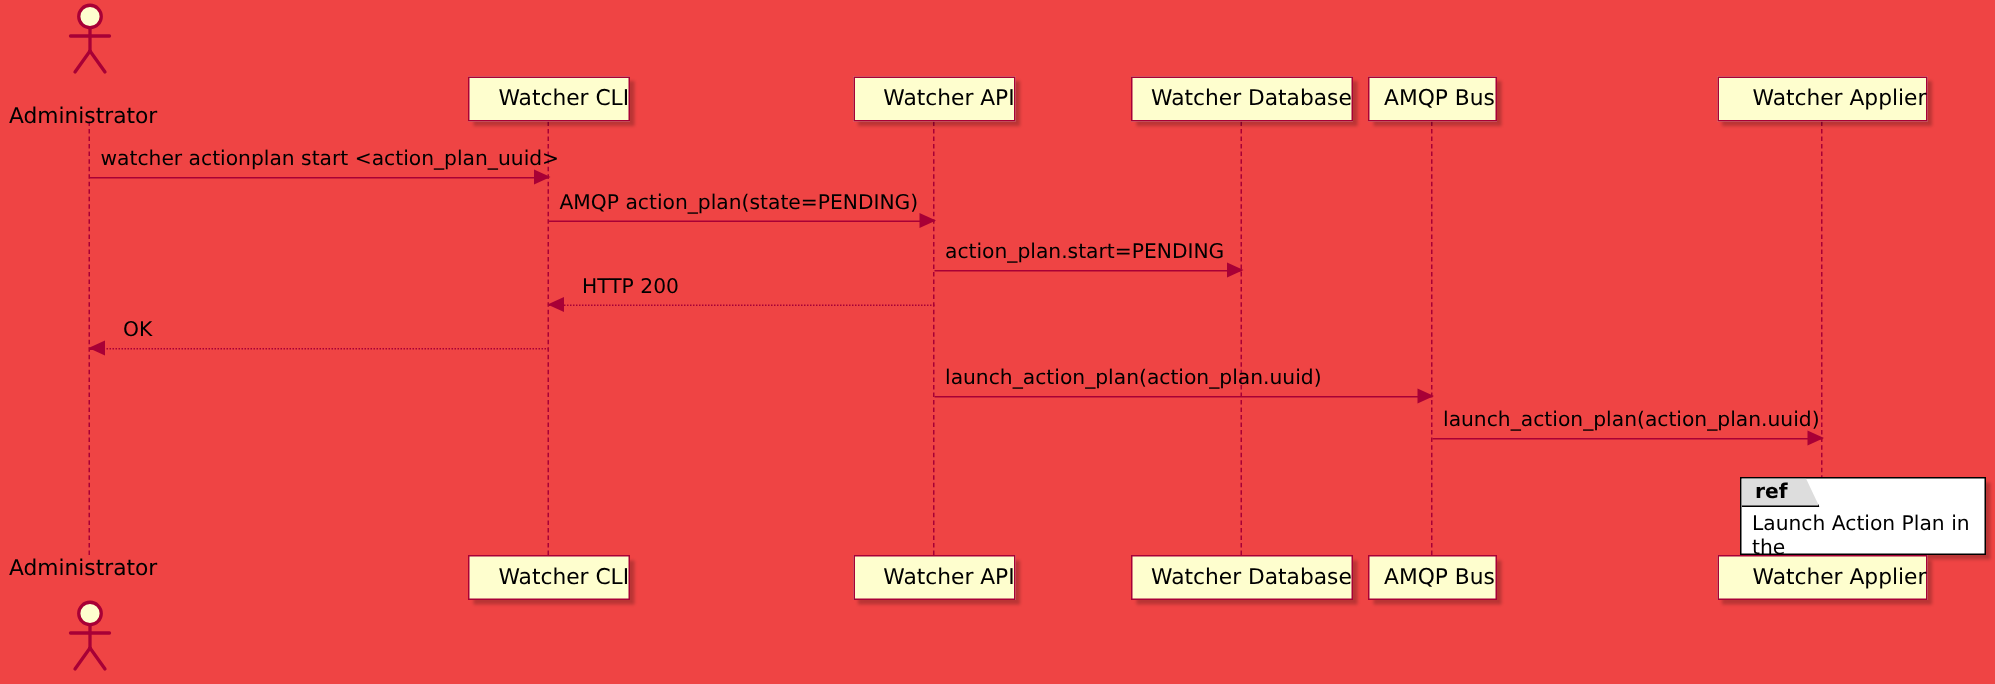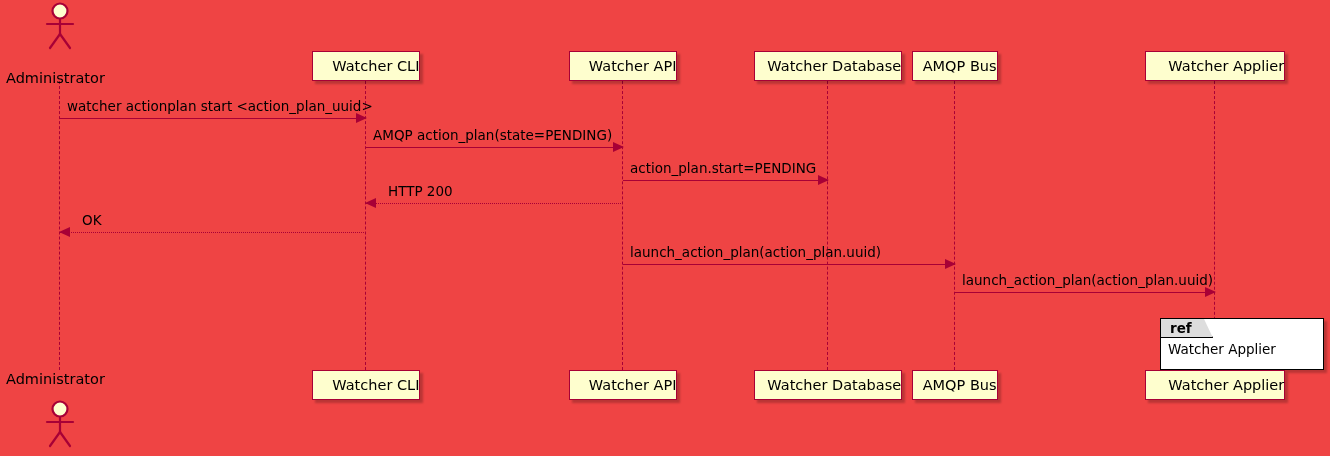--- a/index.html
+++ b/index.html
@@ -200,16 +200,17 @@
       <div class="label">launch_action_plan(action_plan.uuid)</div>
     </div>
     <div class="msg right" style="left: 955px; top: 292px; width: 260px;">
       <div class="line"></div>
       <div class="head"></div>
       <div class="label">launch_action_plan(action_plan.uuid)</div>
     </div>
     <div class="reffrag" style="left: 1160px; top: 297px; width: 164px; height: 52px; margin-top: 21px;">
       <div class="reftab" style="width: 52px;">ref</div>
       <div class="refbody">
+        <div>Launch Action Plan in the</div>
         <div>Watcher Applier</div>
       </div>
     </div>
   </div>
 
 </body></html>

